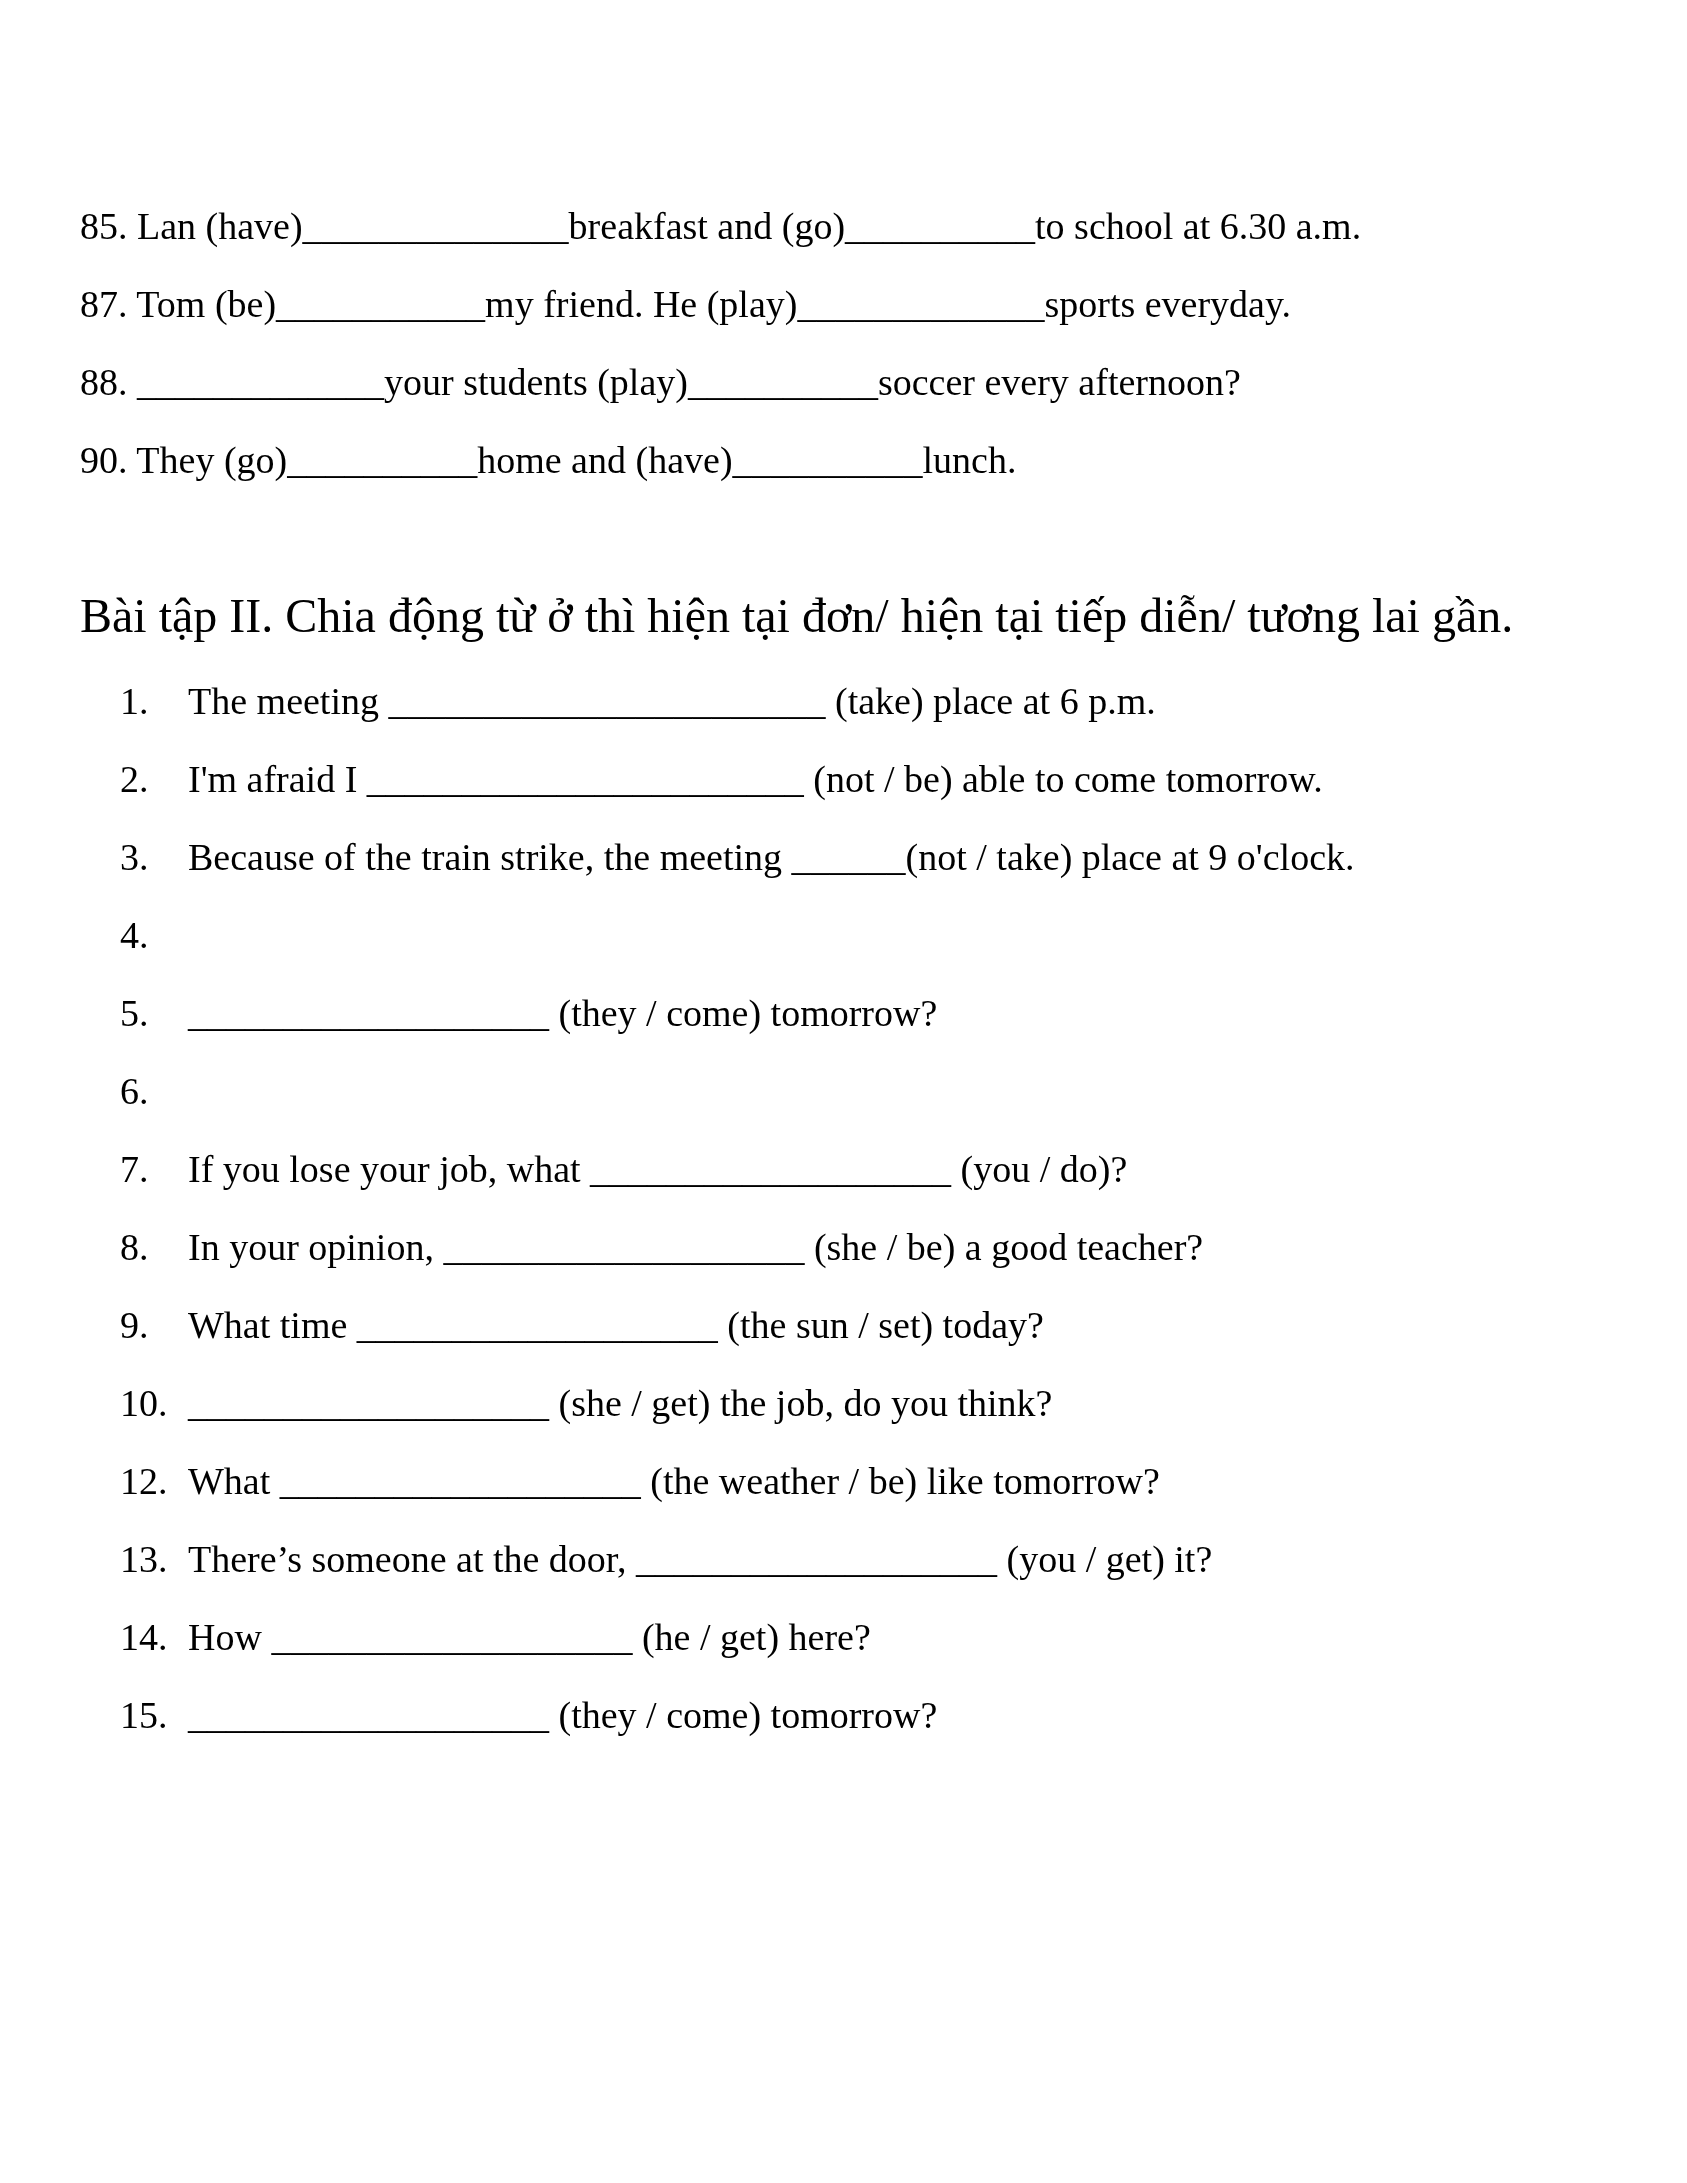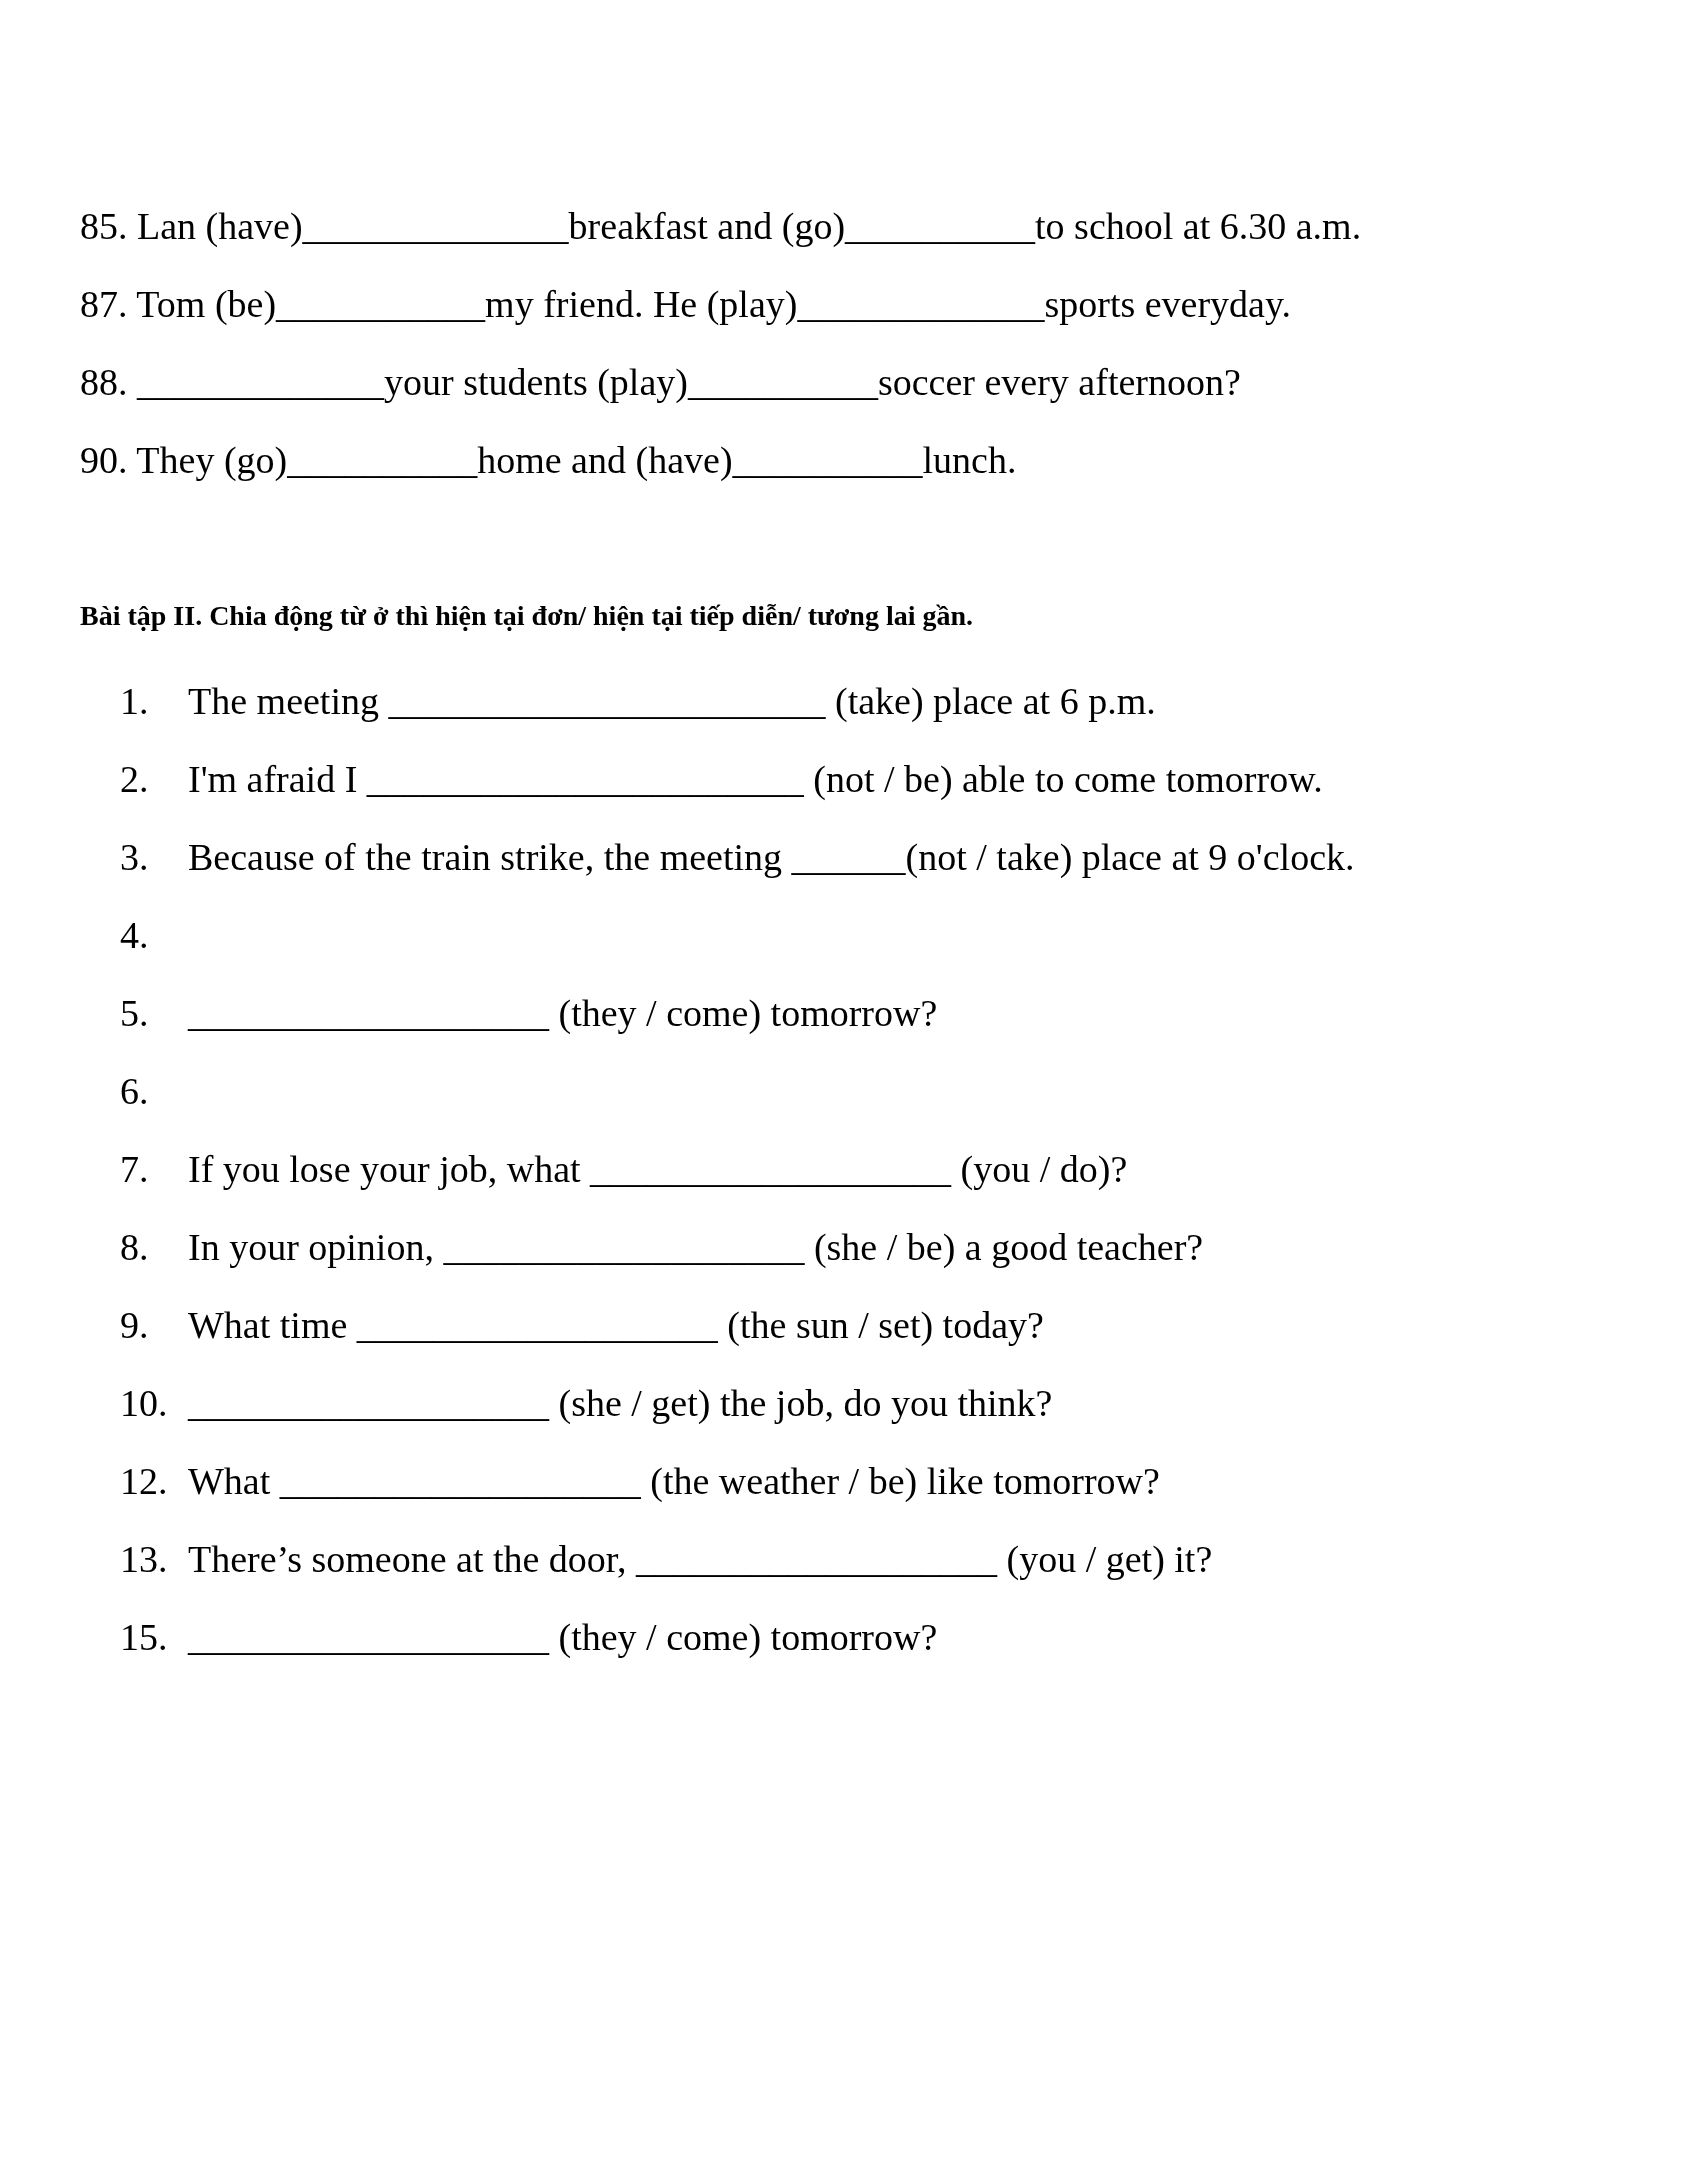--- a/index.html
+++ b/index.html
@@ -19,22 +19,22 @@
     padding: 187px 159px 0 80px;
   }
   .para {
     line-height: 78px;
     white-space: nowrap;
   }
   .spacer-line {
     height: 78px;
   }
   .section-heading {
-    font-weight: bold;
-    font-size: 28px;
+    font-weight: normal;
+    font-size: 48px;
     line-height: 78px;
     white-space: nowrap;
     margin: 0 0 6.6px 0;
   }
   .num-list {
     margin-left: 40px;
   }
   .item {
     display: flex;
     line-height: 78px;
@@ -104,19 +104,23 @@
     </div>
     <div class="item">
       <span class="num">12.</span>
         <span class="text">What ___________________ (the weather / be) like tomorrow?</span>
     </div>
     <div class="item">
       <span class="num">13.</span>
         <span class="text">There’s someone at the door, ___________________ (you / get) it?</span>
     </div>
     <div class="item">
+      <span class="num">14.</span>
+        <span class="text">How ___________________ (he / get) here?</span>
+    </div>
+    <div class="item">
       <span class="num">15.</span>
         <span class="text">___________________ (they / come) tomorrow?</span>
     </div>
   </div>
 
 </div>
 
 
 </body></html>

